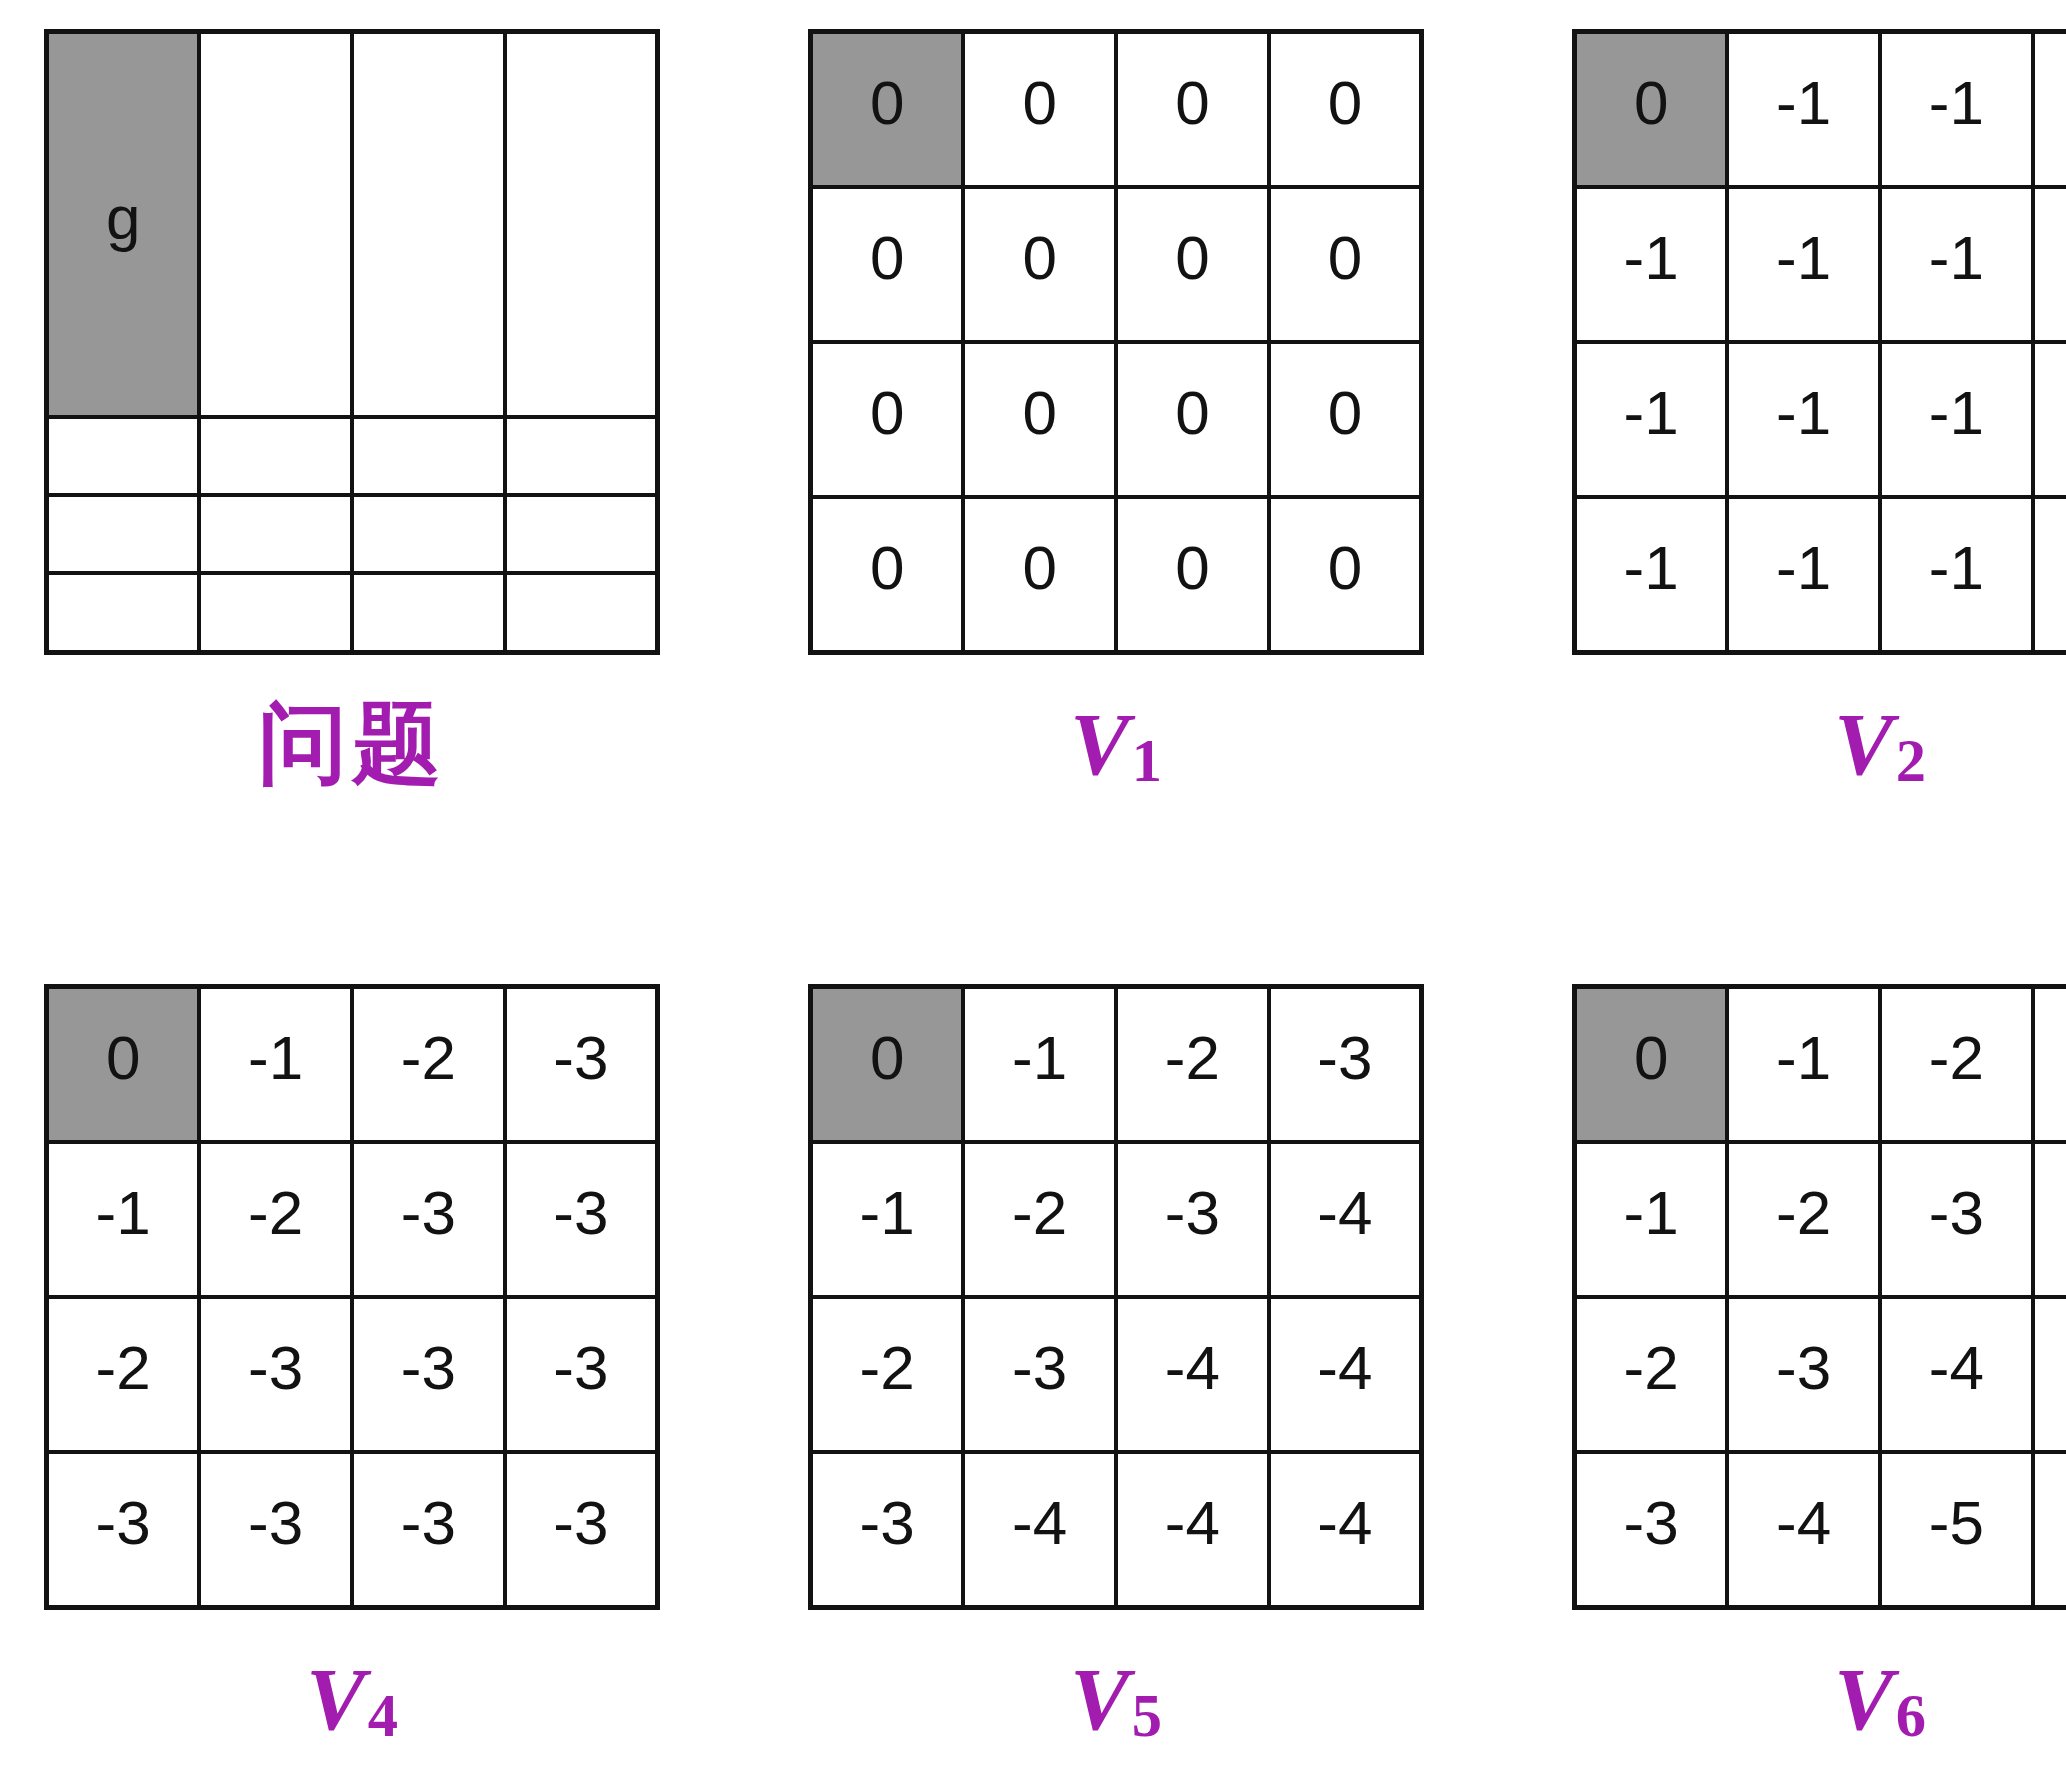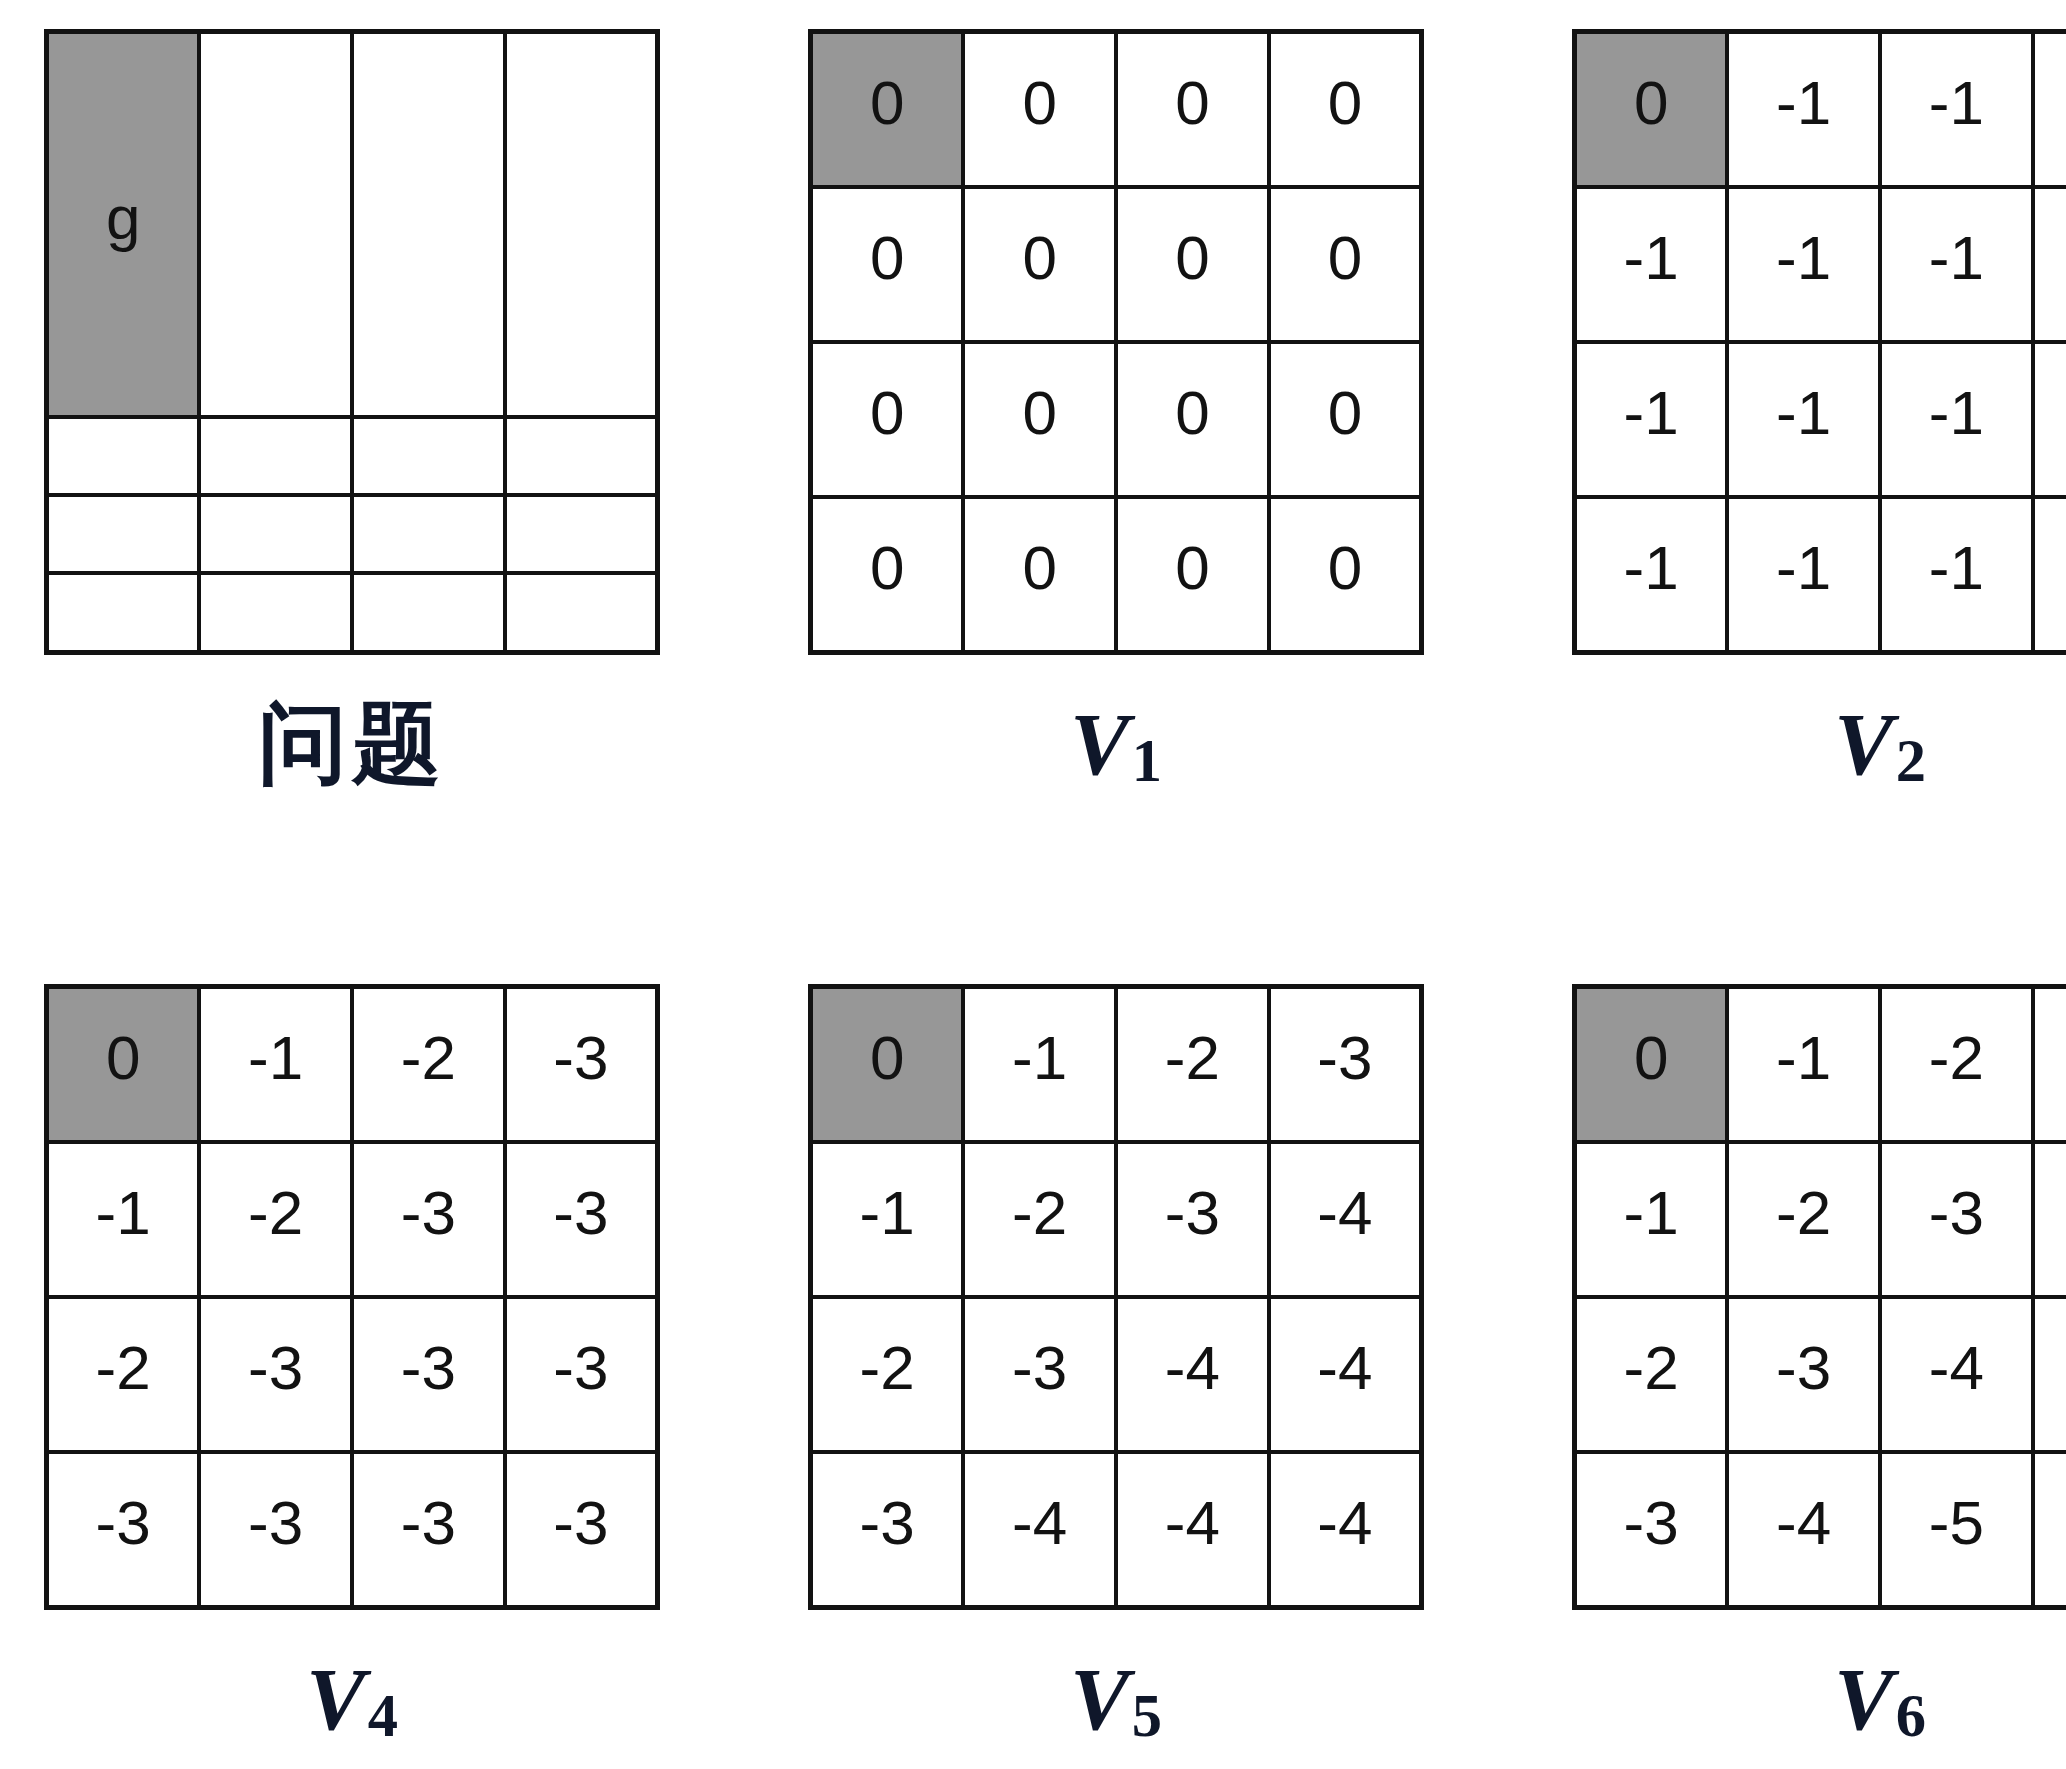--- a/index.html
+++ b/index.html
@@ -51,21 +51,21 @@
   }
   td.gcell {
     font-size: 58px;
   }
   .caption {
     margin-top: 33px;
     height: 112px;
     display: flex;
     align-items: center;
     justify-content: center;
-    color: #0f172a;
+    color: #a21caf;
   }
   .caption-cjk {
     font-family: "Liberation Serif", "DejaVu Serif", serif;
     font-size: 89px;
     font-weight: 600;
     letter-spacing: 5px;
   }
   .caption-math {
     font-family: "Liberation Serif", "DejaVu Serif", serif;
     font-size: 89px;

